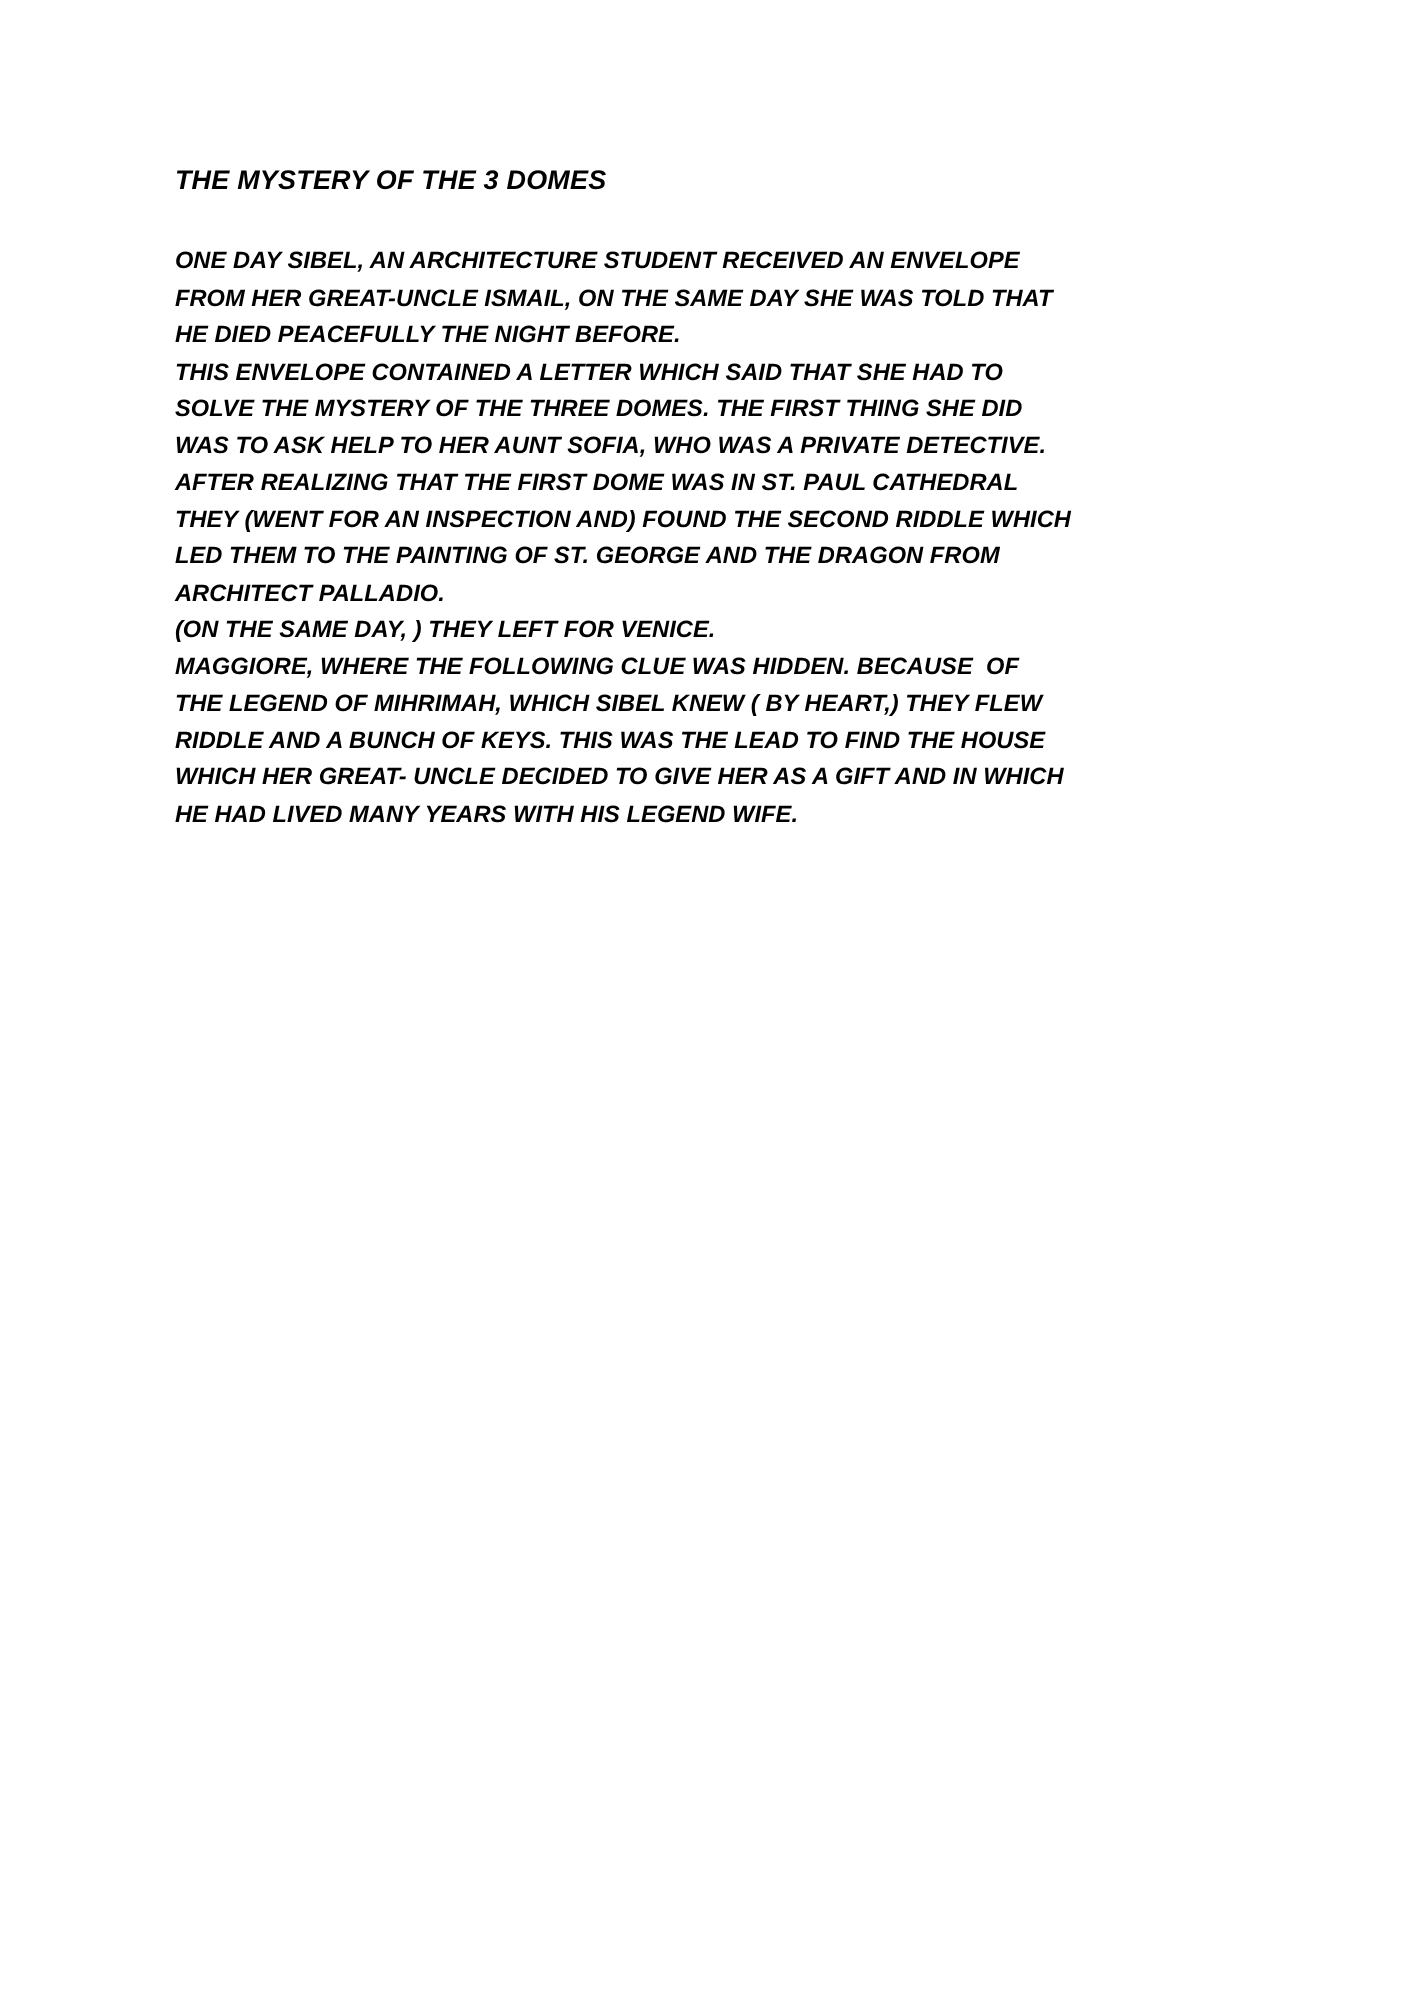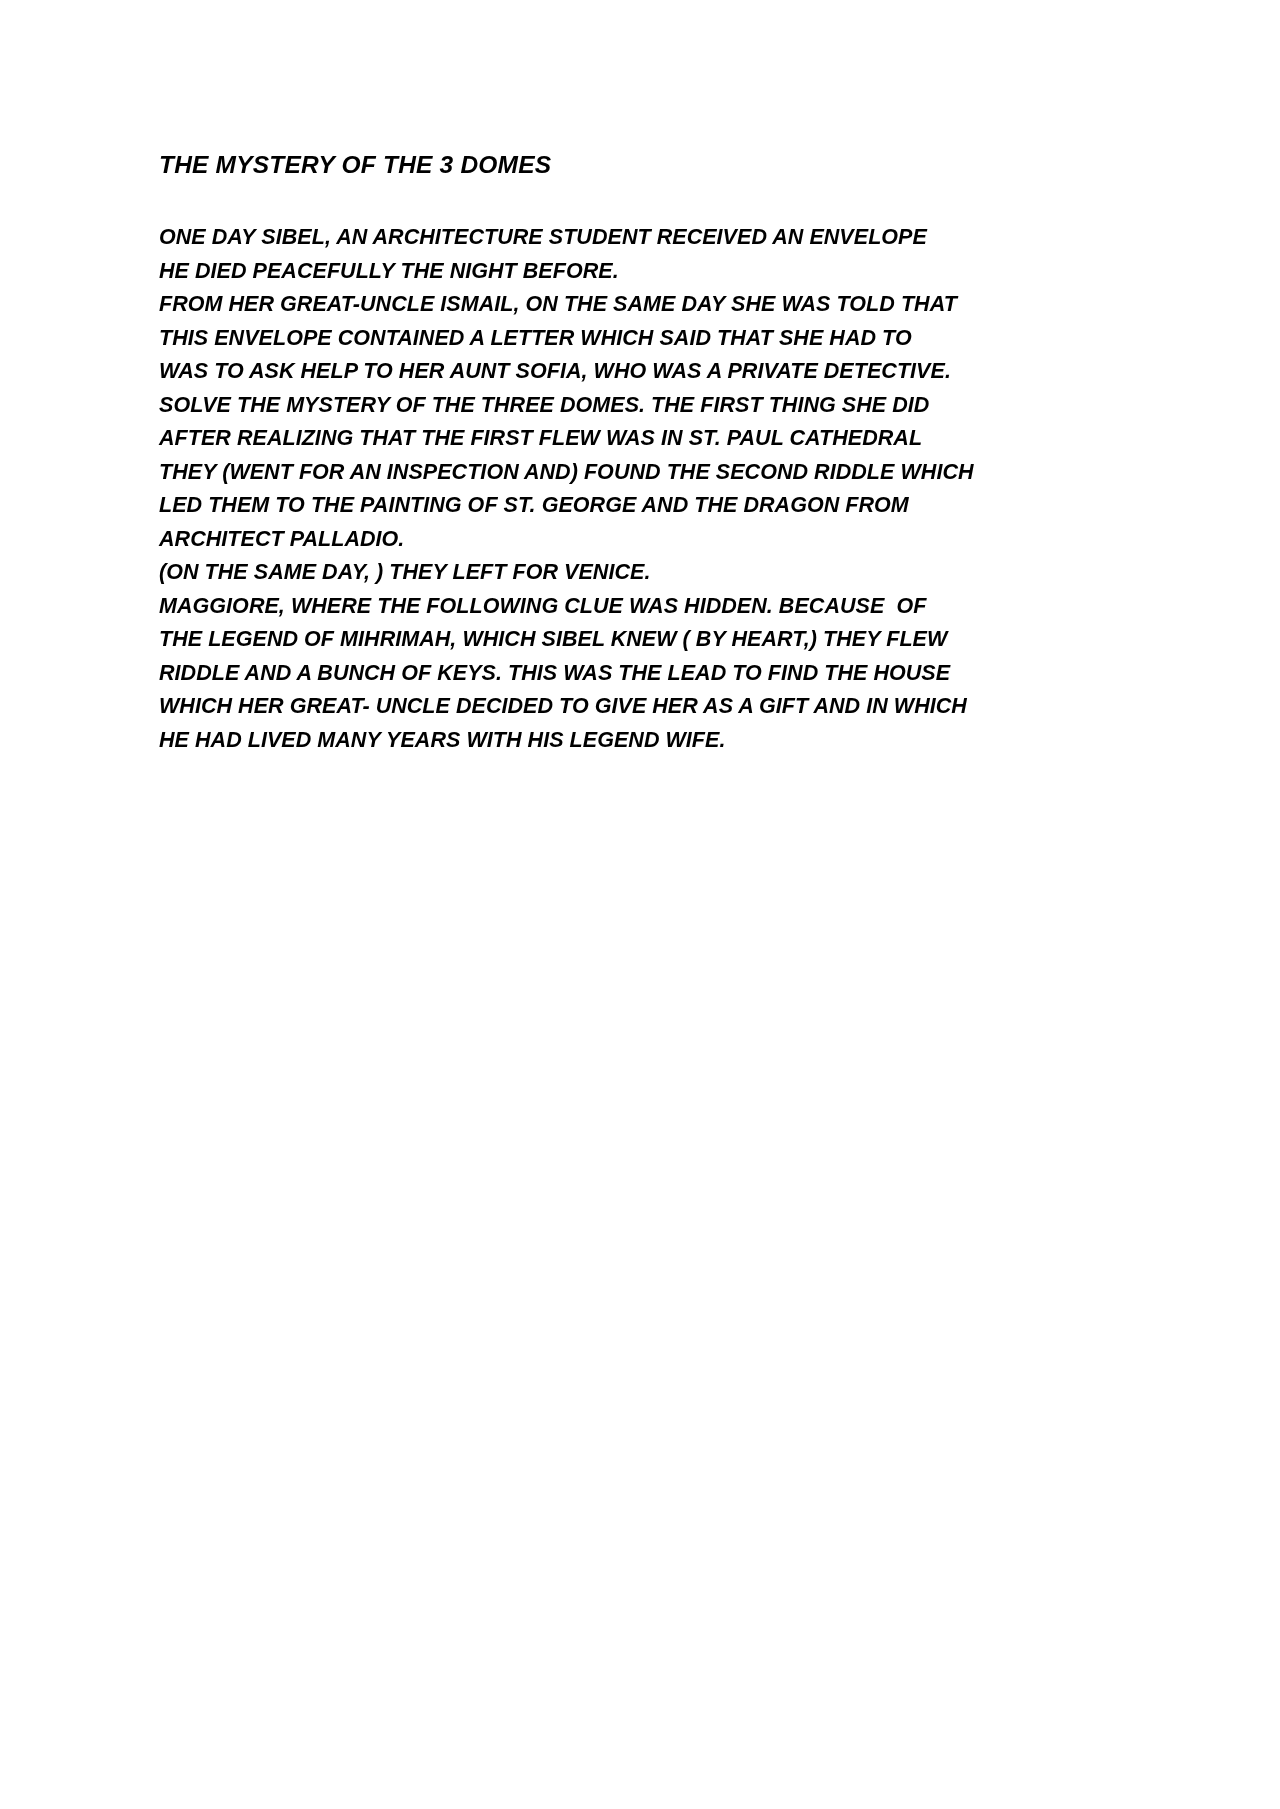--- a/index.html
+++ b/index.html
@@ -57,29 +57,29 @@
 
 <div class="page">
   <div class="doc-body">
 
     <h1 class="doc-title">THE MYSTERY OF THE 3 DOMES</h1>
 
     <div class="spacer"></div>
 
     <p class="para">
       <span class="line">ONE DAY SIBEL, AN ARCHITECTURE STUDENT RECEIVED AN ENVELOPE</span>
+      <span class="line">FROM HER GREAT-UNCLE ISMAIL, ON THE SAME DAY SHE WAS TOLD THAT</span>
       <span class="line">HE DIED PEACEFULLY THE NIGHT BEFORE.</span>
-      <span class="line">FROM HER GREAT-UNCLE ISMAIL, ON THE SAME DAY SHE WAS TOLD THAT</span>
     </p>
 
     <p class="para">
       <span class="line">THIS ENVELOPE CONTAINED A LETTER WHICH SAID THAT SHE HAD TO</span>
+      <span class="line">SOLVE THE MYSTERY OF THE THREE DOMES. THE FIRST THING SHE DID</span>
       <span class="line">WAS TO ASK HELP TO HER AUNT SOFIA, WHO WAS A PRIVATE DETECTIVE.</span>
-      <span class="line">SOLVE THE MYSTERY OF THE THREE DOMES. THE FIRST THING SHE DID</span>
-      <span class="line">AFTER REALIZING THAT THE FIRST FLEW WAS IN ST. PAUL CATHEDRAL</span>
+      <span class="line">AFTER REALIZING THAT THE FIRST DOME WAS IN ST. PAUL CATHEDRAL</span>
       <span class="line">THEY (WENT FOR AN INSPECTION AND) FOUND THE SECOND RIDDLE WHICH</span>
       <span class="line">LED THEM TO THE PAINTING OF ST. GEORGE AND THE DRAGON FROM</span>
       <span class="line">ARCHITECT PALLADIO.</span>
     </p>
 
     <p class="para">
       <span class="line">(ON THE SAME DAY, ) THEY LEFT FOR VENICE.</span>
     </p>
 
     <p class="para">

